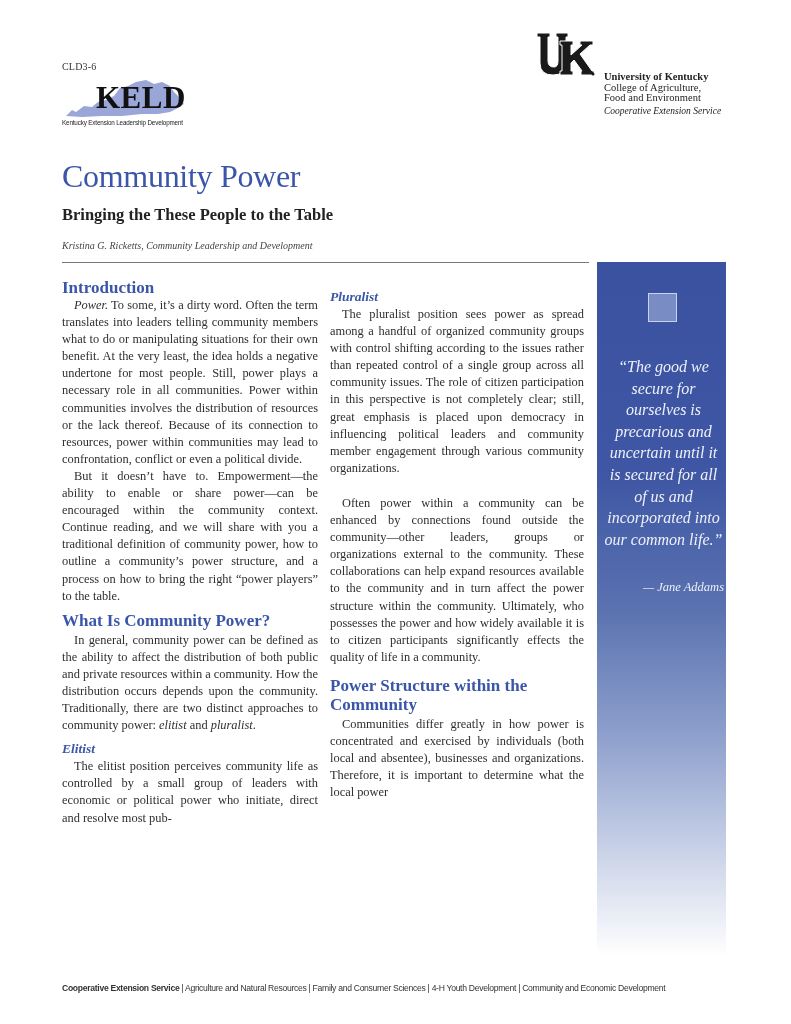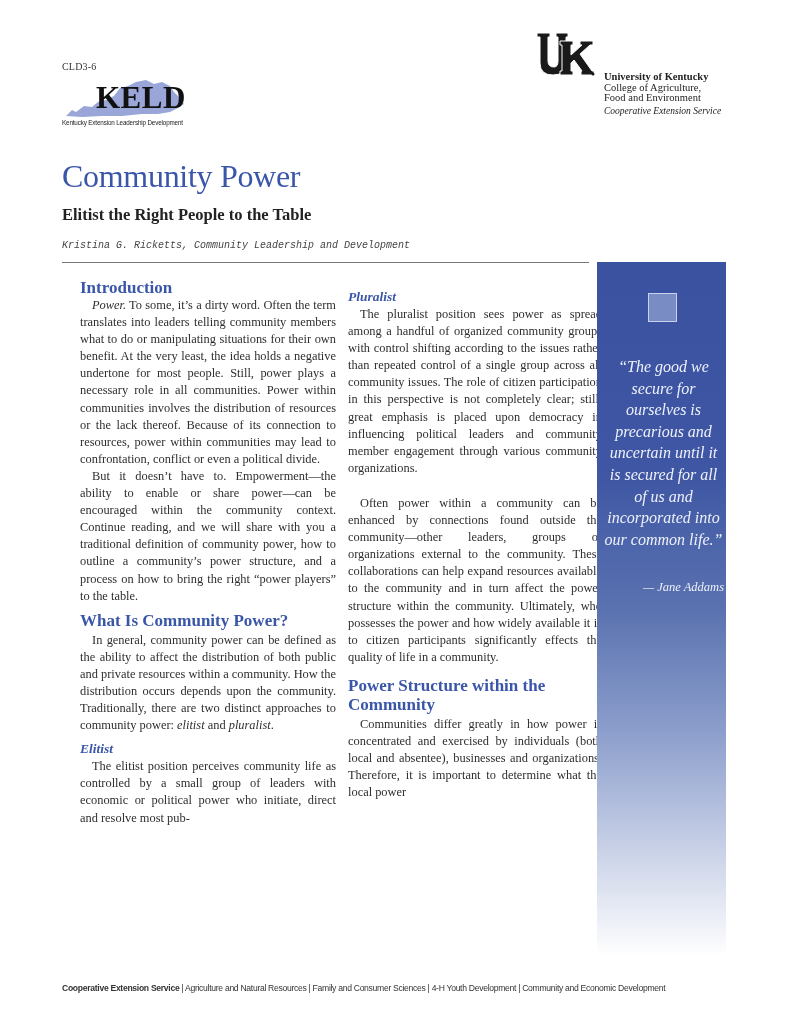--- a/index.html
+++ b/index.html
@@ -18,25 +18,25 @@
 
   
   #uk-logo { left: 536px; top: 31px; width: 60px; height: 46px; }
   #uk-text { left: 604px; top: 43px; font-size: 10.5px; line-height: 10.5px; color: #222; margin-top: 29px; }
   #uk-text .univ { font-weight: bold; }
   #uk-text .ces { font-style: italic; font-size: 9.5px; margin-top: 2px; }
 
   
   #title { left: 62px; top: 158px; font-size: 32px; color: #3a56a8; white-space: nowrap; letter-spacing: -0.3px; }
   #subtitle { left: 62px; top: 205px; font-size: 16.5px; font-weight: bold; color: #222; white-space: nowrap; }
-  #byline { left: 62px; top: 240px; font-size: 10px; font-style: italic; color: #444; white-space: nowrap; font-family: Liberation Mono, monospace; }
+  #byline { left: 62px; top: 240px; font-size: 10px; font-style: italic; color: #444; white-space: nowrap; }
   #title-rule { left: 62px; top: 262px; width: 527px; height: 0; border-top: 1.5px solid #777; }
 
   
-  .col { position: absolute; font-size: 12.4px; line-height: 17.1px; text-align: justify; color: #2e2e2e; margin-left: 18px; }
+  .col { position: absolute; font-size: 12.4px; line-height: 17.1px; text-align: justify; color: #2e2e2e; }
   #col1 { left: 62px; top: 278px; width: 256px; }
   #col2 { left: 330px; top: 278px; width: 254px; }
   .col p { margin: 0; text-indent: 12px; hyphens: manual; }
   .col p.noind { text-indent: 0; }
   .col h2 { margin: 0; font-size: 17px; line-height: 19px; font-weight: bold; color: #3a56a8; text-align: left; }
   .col h3 { margin: 0; font-size: 13.5px; line-height: 18px; font-weight: bold; font-style: italic; color: #3a56a8; }
   .gap-s { height: 6px; }
   .gap-m { height: 10px; }
   .gap-l { height: 18px; }
 
@@ -78,21 +78,21 @@
   </svg>
 </div>
 <div id="uk-text" class="abs">
   <div class="univ">University of Kentucky</div>
   <div>College of Agriculture,</div>
   <div>Food and Environment</div>
   <div class="ces">Cooperative Extension Service</div>
 </div>
 
 <div id="title" class="abs">Community Power</div>
-<div id="subtitle" class="abs">Elitist the Right People to the Table</div>
+<div id="subtitle" class="abs">Bringing the These People to the Table</div>
 <div id="byline" class="abs">Kristina G. Ricketts, Community Leadership and Development</div>
 <div id="title-rule" class="abs"></div>
 
 <div id="col1" class="col">
   <h2>Introduction</h2>
   <p><em>Power.</em><span> To some, it’s a dirty word. Often the term translates into leaders telling community members what to do or manipulating situations for their own benefit. At the very least, the idea holds a negative undertone for most people. Still, power plays a necessary role in all communities. Power within communities involves the distribution of resources or the lack thereof. Because of its connection to resources, power within communities may lead to confrontation, conflict or even a political divide.</span></p>
   <p>But it doesn’t have to. Empowerment—the ability to enable or share power—can be encouraged within the community context. Continue reading, and we will share with you a traditional definition of community power, how to outline a community’s power structure, and a process on how to bring the right “power players” to the table.</p>
   <div class="gap-s"></div>
   <h2>What Is Community Power?</h2>
   <div style="height:2px"></div>

